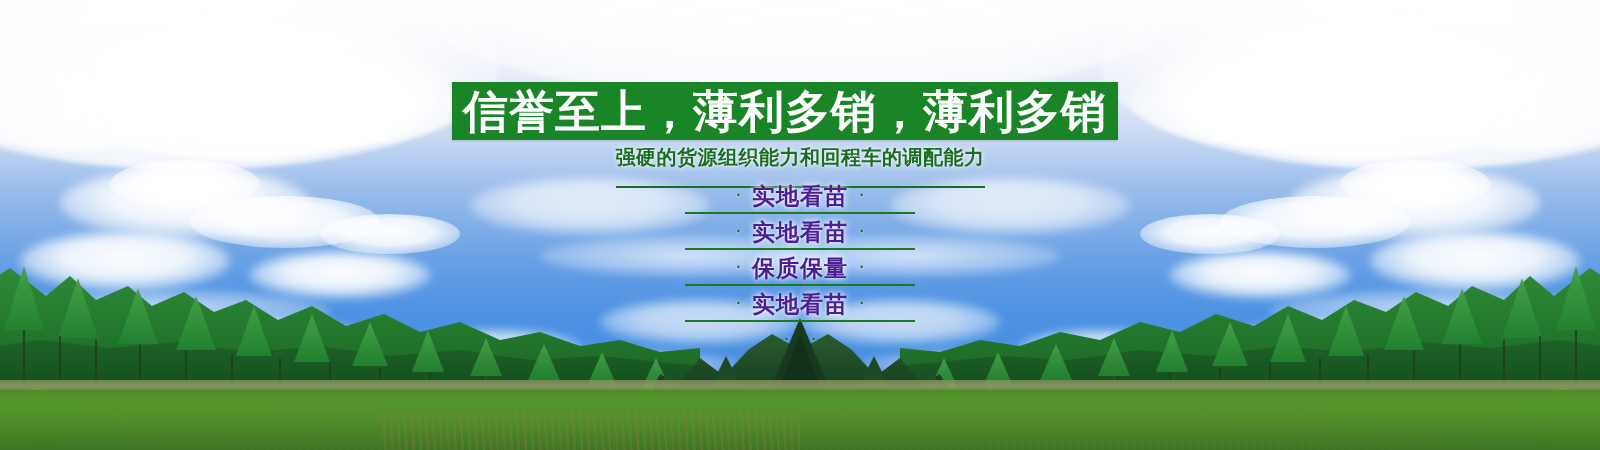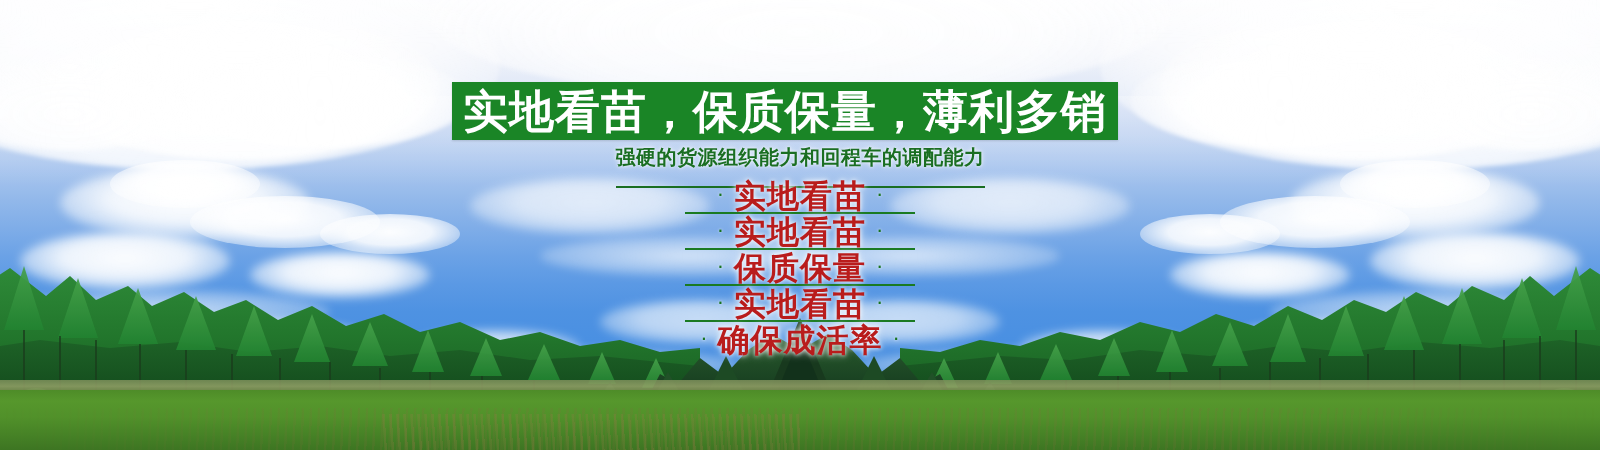--- a/index.html
+++ b/index.html
@@ -150,22 +150,22 @@
     height:36px;
     display:flex;align-items:center;justify-content:center;
   }
   .bullet-row .dot{
     color:#17741f;font-size:22px;line-height:1;
     text-shadow:0 0 3px rgba(255,255,255,.85);
     margin:0 10px;
     position:relative;top:-2px;
   }
   .bullet-row .txt{
-    color:#b91c1c;
-    font-size:32px;font-weight:bold;letter-spacing:1px;
+    color:#4c1d95;
+    font-size:23px;font-weight:bold;letter-spacing:1px;
     line-height:1;
     text-shadow:0 0 4px rgba(255,255,255,.95),0 0 8px rgba(255,255,255,.75);
     font-family:"DejaVu Sans","Liberation Sans",sans-serif;
     white-space:nowrap;
   }
   .bullet-row .rule{
     position:absolute;left:50%;transform:translateX(-50%);
     bottom:0px;width:230px;height:2px;background:#1a7a22;
   }
   .bullet-row:last-child .rule{display:none;}
@@ -355,21 +355,21 @@
       <ellipse cx="590" cy="414" rx="16" ry="5" fill="#a0936d" opacity=".8"></ellipse>
     </g>
   </svg>
 
   <div class="far-strip"></div>
   <div class="field"></div>
   <div class="field-rows"></div>
   <div class="field-rows2"></div>
 
   <div class="headline-bar">
-    <div class="headline">实地看苗，保质保量，薄利多销</div>
+    <div class="headline">信誉至上，薄利多销，薄利多销</div>
   </div>
 
   <div class="subtitle">
     <span>强硬的货源组织能力和回程车的调配能力</span>
   </div>
 
   <div class="bullet-list">
 
     <div class="bullet-row">
       <span class="dot">·</span>
@@ -394,20 +394,19 @@
 
     <div class="bullet-row">
       <span class="dot">·</span>
       <span class="txt">实地看苗</span>
       <span class="dot">·</span>
       <span class="rule"></span>
     </div>
 
     <div class="bullet-row">
       <span class="dot">·</span>
-      <span class="txt">确保成活率</span>
       <span class="dot">·</span>
 
     </div>
 
   </div>
 
 </div>
 
 </body></html>

